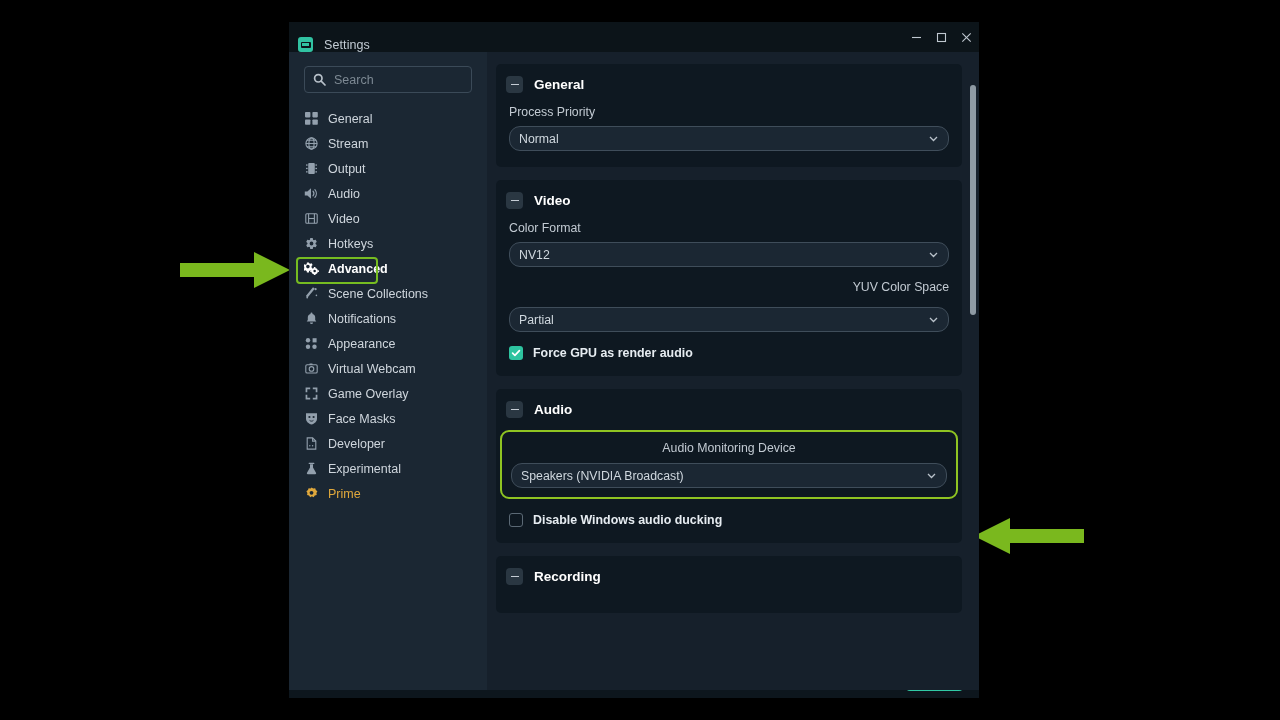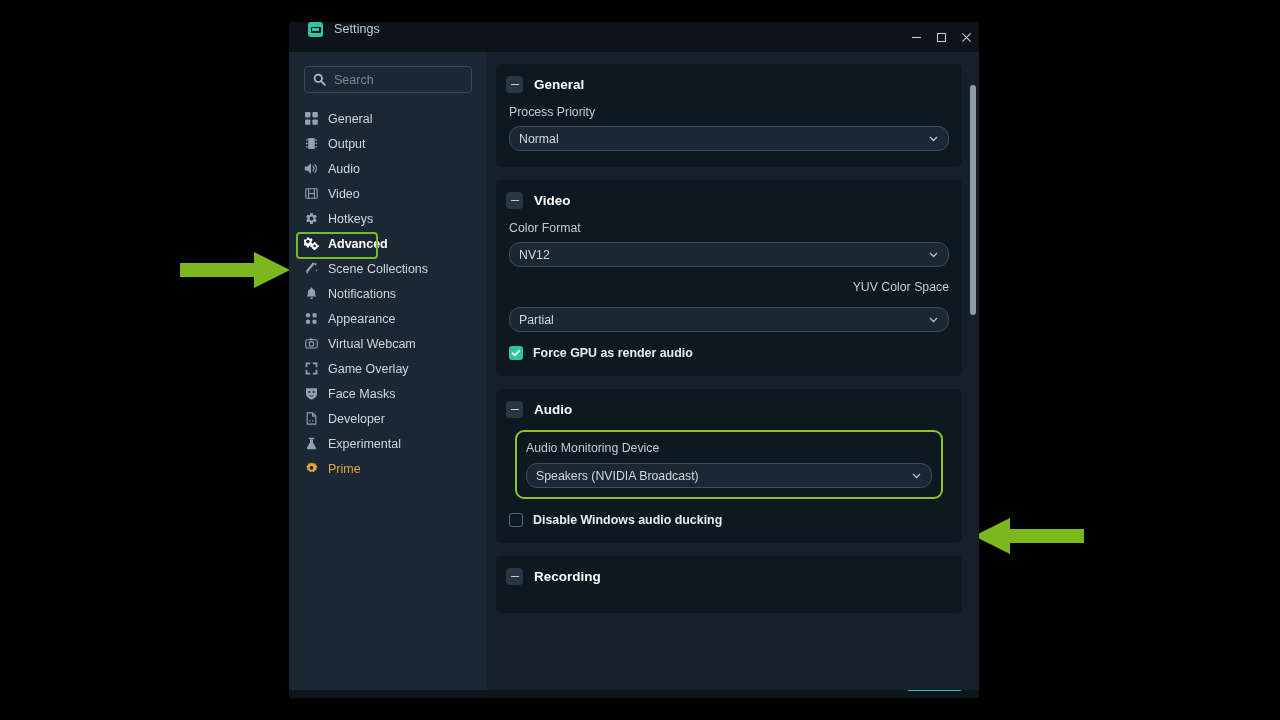--- a/index.html
+++ b/index.html
@@ -17,22 +17,22 @@
     width: 690px; height: 676px;
     background: #16202b;
     display: flex; flex-direction: column;
     overflow: hidden;
   }
 
   
   #titlebar {
     height: 30px; flex: 0 0 30px;
     background: #0c1419;
-    display: flex; align-items: flex-start;
-    padding-left: 19px;
+    display: flex; align-items: flex-end;
+    padding-left: 9px;
   }
   .app-logo {
     width: 15px; height: 15px; border-radius: 3px;
     background: #31c3a2;
     position: relative; flex: 0 0 15px;
   }
   .app-logo::before {
     content: ""; position: absolute;
     left: 2.5px; top: 4.5px; width: 10px; height: 6px;
     border-radius: 1px;
@@ -181,24 +181,25 @@
   .cb.on { background: #2ec4a0; }
   .cb.off { background: transparent; border: 1.5px solid #5b6975; }
   .checkrow .ck-label {
     margin-left: 10px;
     color: #e6ecf1; font-size: 12.4px; font-weight: bold;
   }
 
   
   #audio-highlight {
     position: relative;
-    margin: 0 19px;
+    margin: 0 4px;
     padding: 9px 9px 9px 9px;
     border: 2px solid #8fc422;
     border-radius: 9px;
+    text-align: center;
   }
   #audio-highlight .field { padding: 0; }
   #audio-highlight .field-label { margin-bottom: 8px; }
 
   
   #vscroll {
     position: absolute;
     right: 2px; top: 0;
     width: 8px; height: 638px;
     background: transparent;
@@ -287,20 +288,32 @@
           <svg width="13" height="13" viewBox="0 0 13 13" fill="currentColor">
               <rect x="0" y="0" width="5.4" height="5.4" rx="0.8"></rect>
               <rect x="7.4" y="0" width="5.4" height="5.4" rx="0.8"></rect>
               <rect x="0" y="7.4" width="5.4" height="5.4" rx="0.8"></rect>
               <rect x="7.4" y="7.4" width="5.4" height="5.4" rx="0.8"></rect>
             </svg>
         </span>
         <span class="nav-label">General</span>
       </div>
 
+      <div class="nav-item">
+        <span class="nav-ico">
+          <svg width="13" height="13" viewBox="0 0 13 13" fill="none" stroke="currentColor" stroke-width="1.1">
+              <circle cx="6.5" cy="6.5" r="5.6"></circle>
+              <ellipse cx="6.5" cy="6.5" rx="2.6" ry="5.6"></ellipse>
+              <line x1="0.9" y1="6.5" x2="12.1" y2="6.5"></line>
+              <line x1="1.8" y1="3.2" x2="11.2" y2="3.2"></line>
+              <line x1="1.8" y1="9.8" x2="11.2" y2="9.8"></line>
+            </svg>
+        </span>
+        <span class="nav-label">Stream</span>
+      </div>
 
       <div class="nav-item">
         <span class="nav-ico">
           <svg width="13" height="13" viewBox="0 0 13 13" fill="currentColor">
               <rect x="3.2" y="1" width="6.6" height="11" rx="1"></rect>
               <rect x="1" y="2.4" width="1.6" height="1.3"></rect>
               <rect x="1" y="5.8" width="1.6" height="1.3"></rect>
               <rect x="1" y="9.2" width="1.6" height="1.3"></rect>
               <rect x="10.4" y="2.4" width="1.6" height="1.3"></rect>
               <rect x="10.4" y="5.8" width="1.6" height="1.3"></rect>

